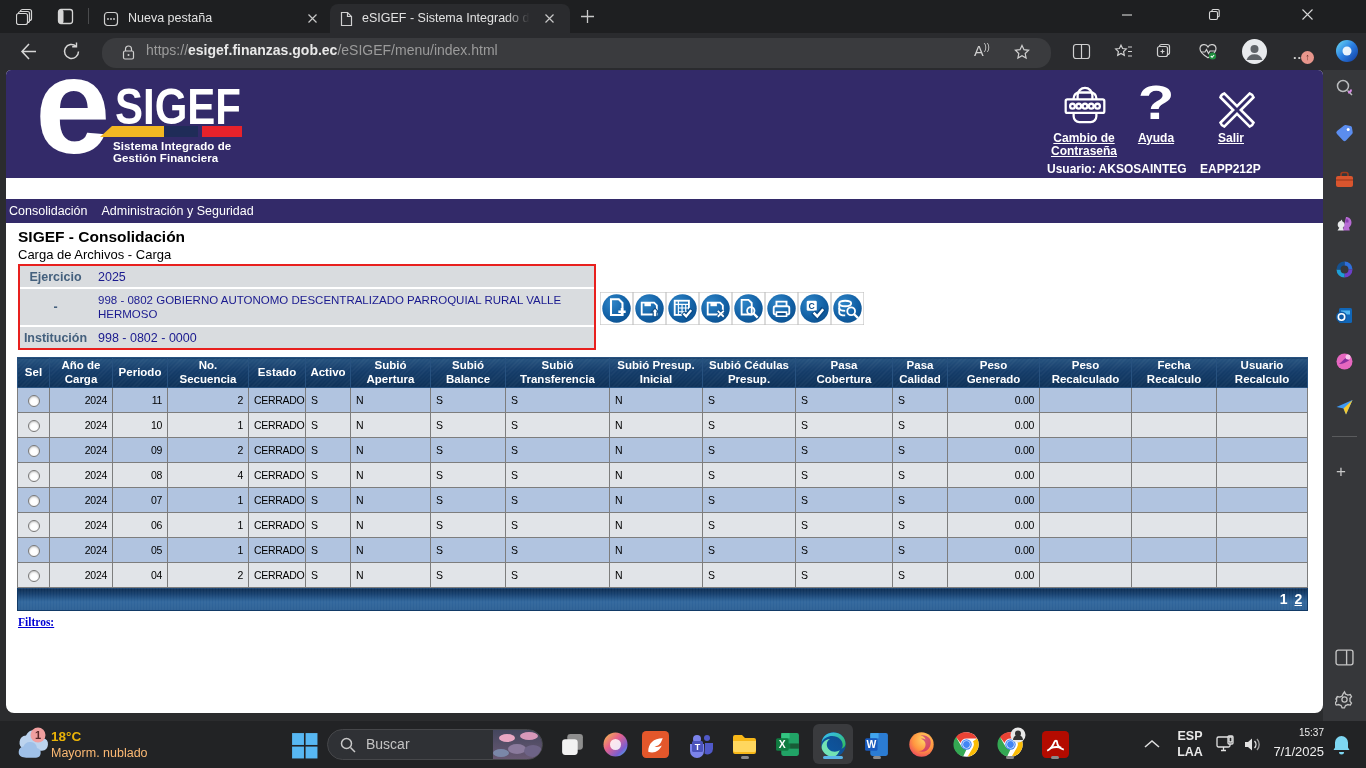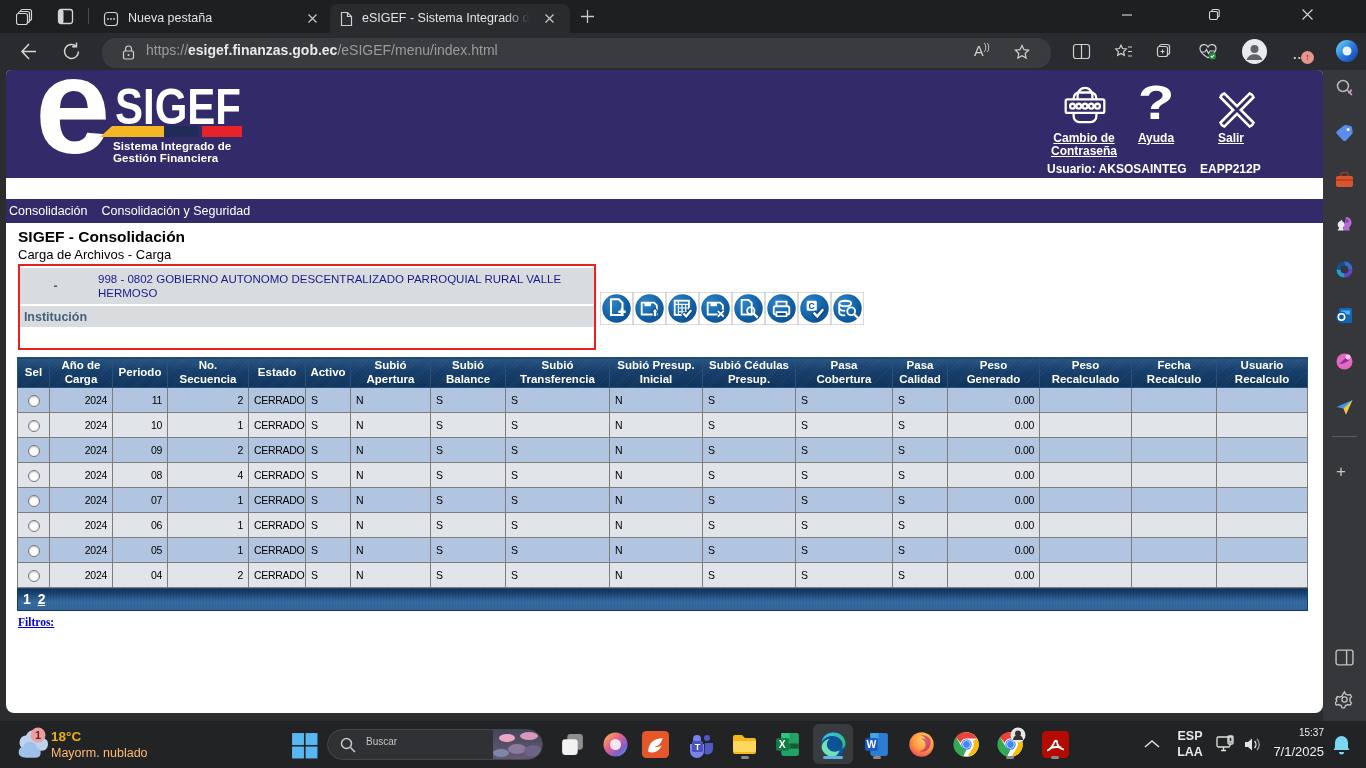--- a/index.html
+++ b/index.html
@@ -59,21 +59,21 @@
 
   
   #dtable { position:absolute; left:11px; top:287px; width:1290px; border-collapse:collapse; table-layout:fixed; font-size:11.5px; }
   #dtable th { background:repeating-linear-gradient(135deg, rgba(255,255,255,.05) 0 1px, rgba(0,0,0,0) 1px 3px), linear-gradient(#26537f 0%, #143c69 45%, #0e3158 100%); color:#fff; font-weight:bold; font-size:11.5px; border:1px solid #27517f; height:30px; line-height:13.5px; padding:0 1px; }
   #dtable td { border:1px solid #7d7d7d; height:25px; padding:0 5px; color:#000; font-size:10.5px; letter-spacing:-.3px; }
   tr.rblue td { background:#b1c4e0; }
   tr.rgray td { background:#e1e4e8; }
   .ra { text-align:right; }
   #dtable td.selc { text-align:center; padding:0; }
   .radio { display:inline-block; width:12px; height:12px; border-radius:50%; background:#fff; border:1px solid #777; box-shadow:inset 0 1px 2px rgba(0,0,0,.25); vertical-align:middle; }
-  #tfoot td { background:repeating-linear-gradient(90deg, rgba(255,255,255,.06) 0 1px, rgba(0,0,0,0) 1px 3px), linear-gradient(#0d2c50 0%, #16406f 25%, #31679d 60%, #2d5f94 100%); height:23px; text-align:left; color:#fff; font-weight:bold; font-size:14px; border:1px solid #123a66; }
+  #tfoot td { background:repeating-linear-gradient(90deg, rgba(255,255,255,.06) 0 1px, rgba(0,0,0,0) 1px 3px), linear-gradient(#0d2c50 0%, #16406f 25%, #31679d 60%, #2d5f94 100%); height:23px; text-align:right; color:#fff; font-weight:bold; font-size:14px; border:1px solid #123a66; }
   #filtros { position:absolute; left:12px; top:546px; font-size:11.5px; font-weight:bold; color:#0000d4; text-decoration:underline;font-family:Liberation Serif, serif; }
 
   
   #taskbar { position:absolute; left:0; top:721px; width:1366px; height:47px; background:#222325; }
   .tkico { position:absolute; top:10px; width:27px; height:27px; }
 </style>
 </head>
 <body>
 
 <div id="tabbar">
@@ -264,34 +264,39 @@
         <path d="M12 9 L22 19 L32 9 A4.5 4.5 0 0 1 35 12 L25 22 L35 32 A4.5 4.5 0 0 1 32 35 L22 25 L12 35 A4.5 4.5 0 0 1 9 32 L19 22 L9 12 A4.5 4.5 0 0 1 12 9 z" fill="none" stroke="#fff" stroke-width="2"></path>
       </svg>
     <div class="hlabel abs" style="left:1040px;top:62px;width:76px;">Cambio de<br>Contraseña</div>
     <div class="hlabel abs" style="left:1126px;top:62px;width:48px;">Ayuda</div>
     <div class="hlabel abs" style="left:1201px;top:62px;width:48px;">Salir</div>
     <div class="abs" style="left:1041px;top:92px;color:#fff;font-weight:bold;font-size:12px;">Usuario: AKSOSAINTEG</div>
     <div class="abs" style="left:1194px;top:92px;color:#fff;font-weight:bold;font-size:12px;">EAPP212P</div>
   </div>
 
 
-  <div id="menubar"><span style="margin-left:3px;">Consolidación</span><span style="margin-left:14px;">Consolidación y Seguridad</span></div>
+  <div id="menubar"><span style="margin-left:3px;">Consolidación</span><span style="margin-left:14px;">Administración y Seguridad</span></div>
 
   <div id="h1">SIGEF - Consolidación</div>
   <div id="h2">Carga de Archivos - Carga</div>
 
   <div id="form">
+    <div class="frow" style="height:21px;">
+        <div class="flabel">Ejercicio</div>
+        <div class="fval">2025</div>
+      </div>
     <div class="frow" style="height:36px;margin-top:2px;">
         <div class="flabel">-</div>
         <div class="fval" style="line-height:14px;font-size:11.5px;">
           <span>998&nbsp;-&nbsp;0802 GOBIERNO AUTONOMO DESCENTRALIZADO PARROQUIAL RURAL VALLE<br>HERMOSO</span>
         </div>
       </div>
     <div class="frow" style="height:21px;margin-top:2px;">
         <div class="flabel">Institución</div>
+        <div class="fval">998 - 0802 - 0000</div>
       </div>
   </div>
 
   <div id="icobar">
     <svg viewBox="0 0 144 144" width="33" height="33">
         <defs>
           <radialGradient id="bg1" cx=".35" cy=".3" r=".9">
             <stop offset="0" stop-color="#2f85c7"></stop>
             <stop offset=".55" stop-color="#1261a6"></stop>
             <stop offset="1" stop-color="#0a4a86"></stop>
@@ -602,21 +607,21 @@
           <ellipse cx="36" cy="6" rx="9" ry="4" fill="#d898ba"></ellipse>
           <ellipse cx="24" cy="19" rx="9" ry="5" fill="#8a7a9c"></ellipse>
           <ellipse cx="40" cy="21" rx="9" ry="6" fill="#6d6386"></ellipse>
           <ellipse cx="8" cy="23" rx="8" ry="4" fill="#7a87a8"></ellipse>
         </svg></div>
     </div>
   <svg class="abs" style="left:340px;top:16px" width="16" height="16" viewBox="0 0 16 16" fill="none" stroke="#c9c9c9" stroke-width="1.5">
       <circle cx="6.5" cy="6.5" r="5"></circle>
       <path d="M10.5 10.5 L15 15"></path>
     </svg>
-  <div class="abs" style="left:366px;top:15px;color:#c3c3c3;font-size:10px;">Buscar</div>
+  <div class="abs" style="left:366px;top:15px;color:#c3c3c3;font-size:14px;">Buscar</div>
 
   <svg class="tkico" style="left:559px" width="26" height="26" viewBox="0 0 26 26">
       <rect x="8" y="3" width="15" height="15" rx="3" fill="#8e8e8e"></rect>
       <rect x="3" y="8" width="15" height="15" rx="3" fill="#f2f2f2"></rect>
     </svg>
 
   <svg class="tkico" style="left:602px" width="27" height="27" viewBox="0 0 27 27">
       <defs>
         <linearGradient id="cp2" x1="0" y1="0" x2="1" y2="1">
           <stop offset="0" stop-color="#f5c542"></stop>

